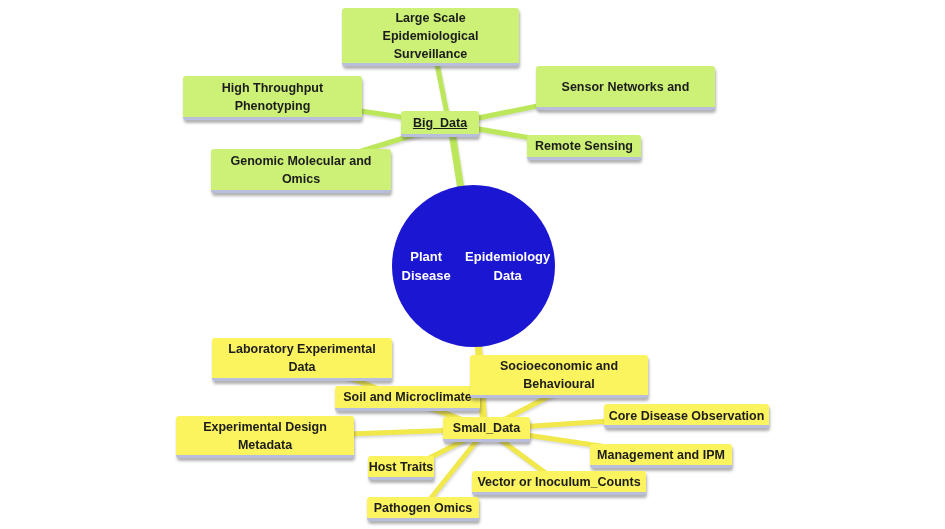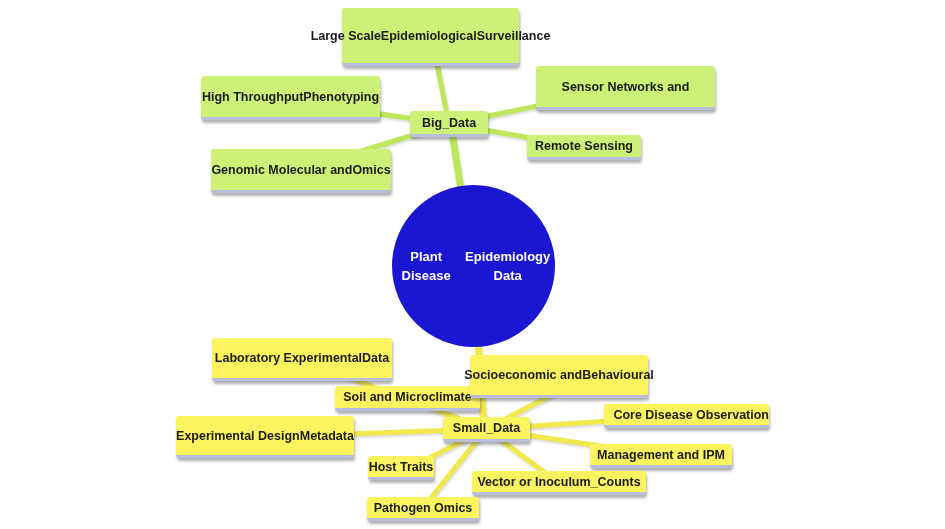--- a/index.html
+++ b/index.html
@@ -12,37 +12,37 @@
   }
   svg.edges{position:absolute;left:0;top:0;z-index:1;
     filter:drop-shadow(1px 2px 1px rgba(140,140,140,.30));}
   .edge{fill:none;stroke-width:5;}
   .edge.green{stroke:var(--green-line,#BCE75A);}
   .edge.yellow{stroke:var(--yellow-line,#F1E84B);}
   .edge.trunk{stroke-width:7;}
 
   .node{
     position:absolute;z-index:2;
-    display:flex;justify-content:center;align-items:center;
+    display:flex;flex-direction:column;justify-content:center;align-items:center;
     text-align:center;
     border-radius:3px;
     border-bottom:3px solid var(--underline,#B8BEDC);
     box-shadow:1px 3px 3px rgba(60,60,60,.40);
     color:var(--text,#1C1C1C);
     font-weight:bold;font-size:12.5px;line-height:18px;
     cursor:default;
   }
   .node.green{background:var(--green-fill,#CCF176);}
   .node.yellow{background:var(--yellow-fill,#FBF45E);}
   .node .line{display:block;white-space:nowrap;}
 
   #n-large   {left:342px;top:8px;  width:177px;height:55px;}
-  #n-high    {left:183px;top:76px; width:179px;height:41px;margin-left:18px;}
+  #n-high    {left:183px;top:76px; width:179px;height:41px;}
   #n-sensor  {left:536px;top:66px; width:179px;height:41px;gap:40px;}
-  #n-big     {left:410px;top:111px;width:78px; height:23px;}
+  #n-big     {left:401px;top:111px;width:78px; height:23px;text-decoration:underline;}
   #n-remote  {left:527px;top:135px;width:114px;height:22px;}
   #n-genomic {left:211px;top:149px;width:180px;height:41px;}
   #n-lab     {left:212px;top:338px;width:180px;height:40px;}
   #n-soil    {left:335px;top:386px;width:145px;height:22px;}
   #n-socio   {left:470px;top:355px;width:178px;height:40px;}
   #n-core    {left:604px;top:404px;width:165px;height:21px;justify-content:flex-end;}
   #n-small   {left:443px;top:417px;width:87px; height:22px;}
   #n-exp     {left:176px;top:416px;width:178px;height:39px;}
   #n-mgmt    {left:590px;top:444px;width:142px;height:21px;}
   #n-host    {left:368px;top:456px;width:66px; height:21px;}

